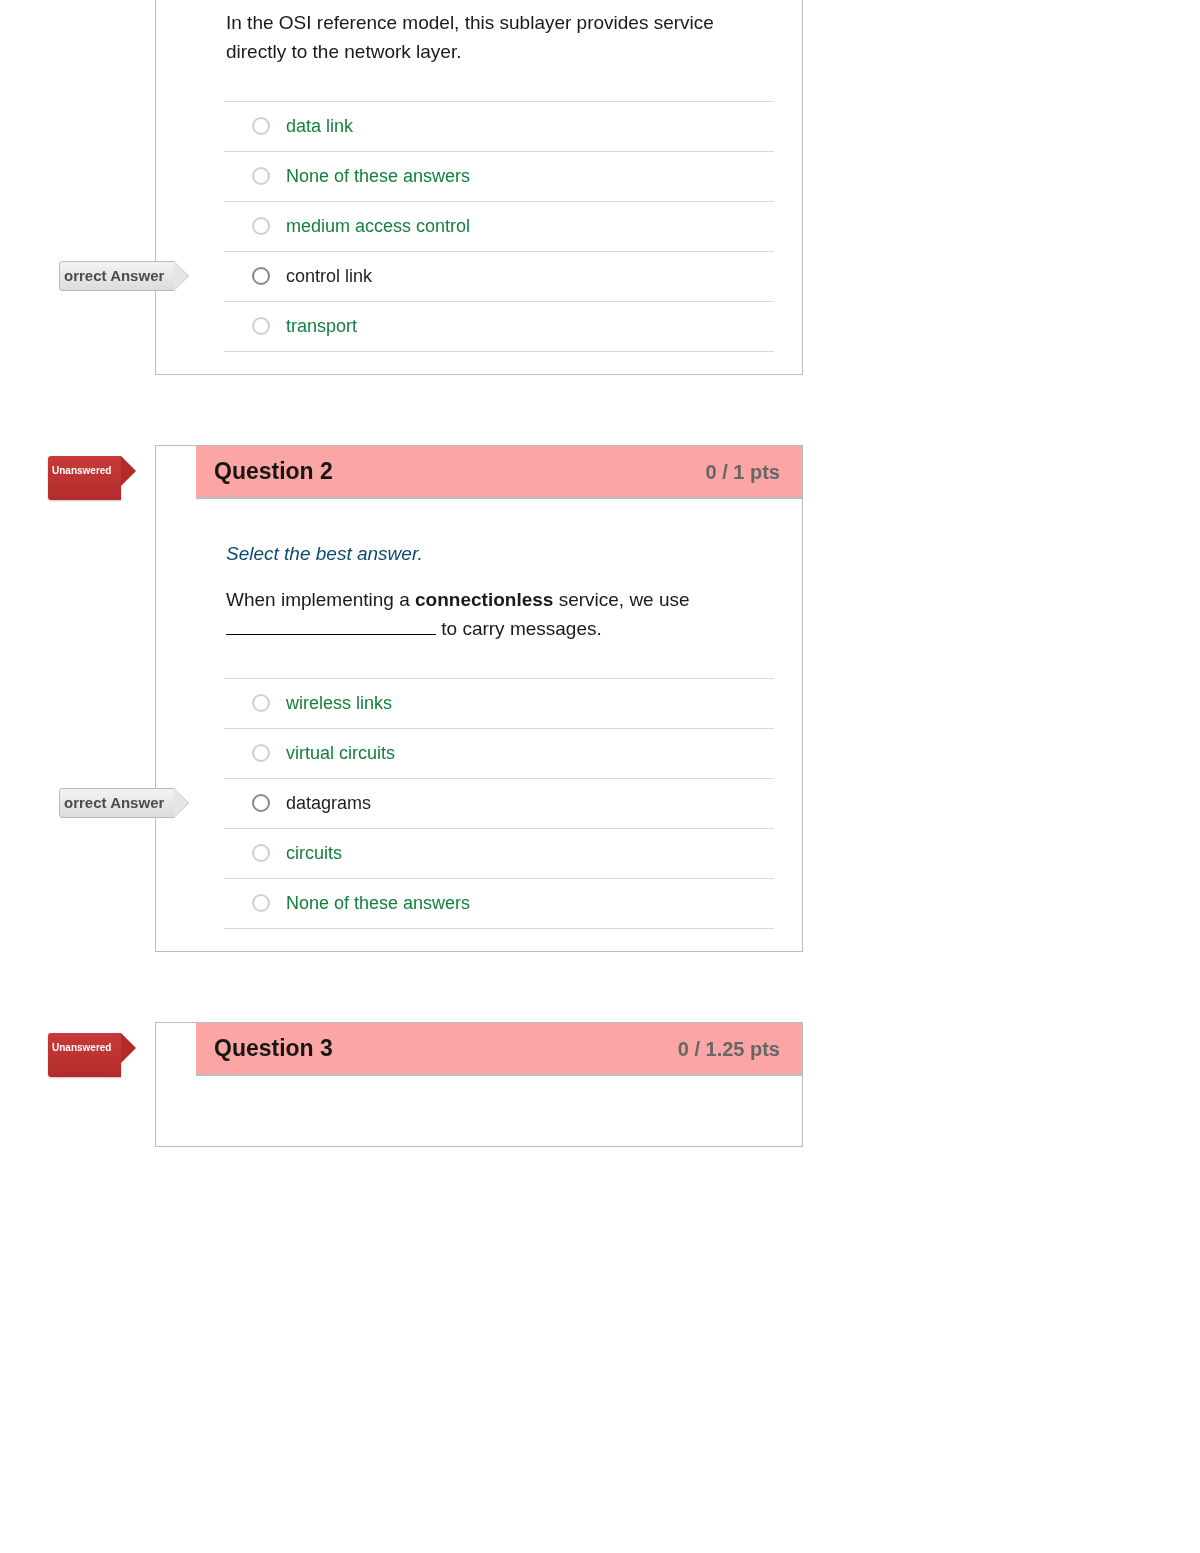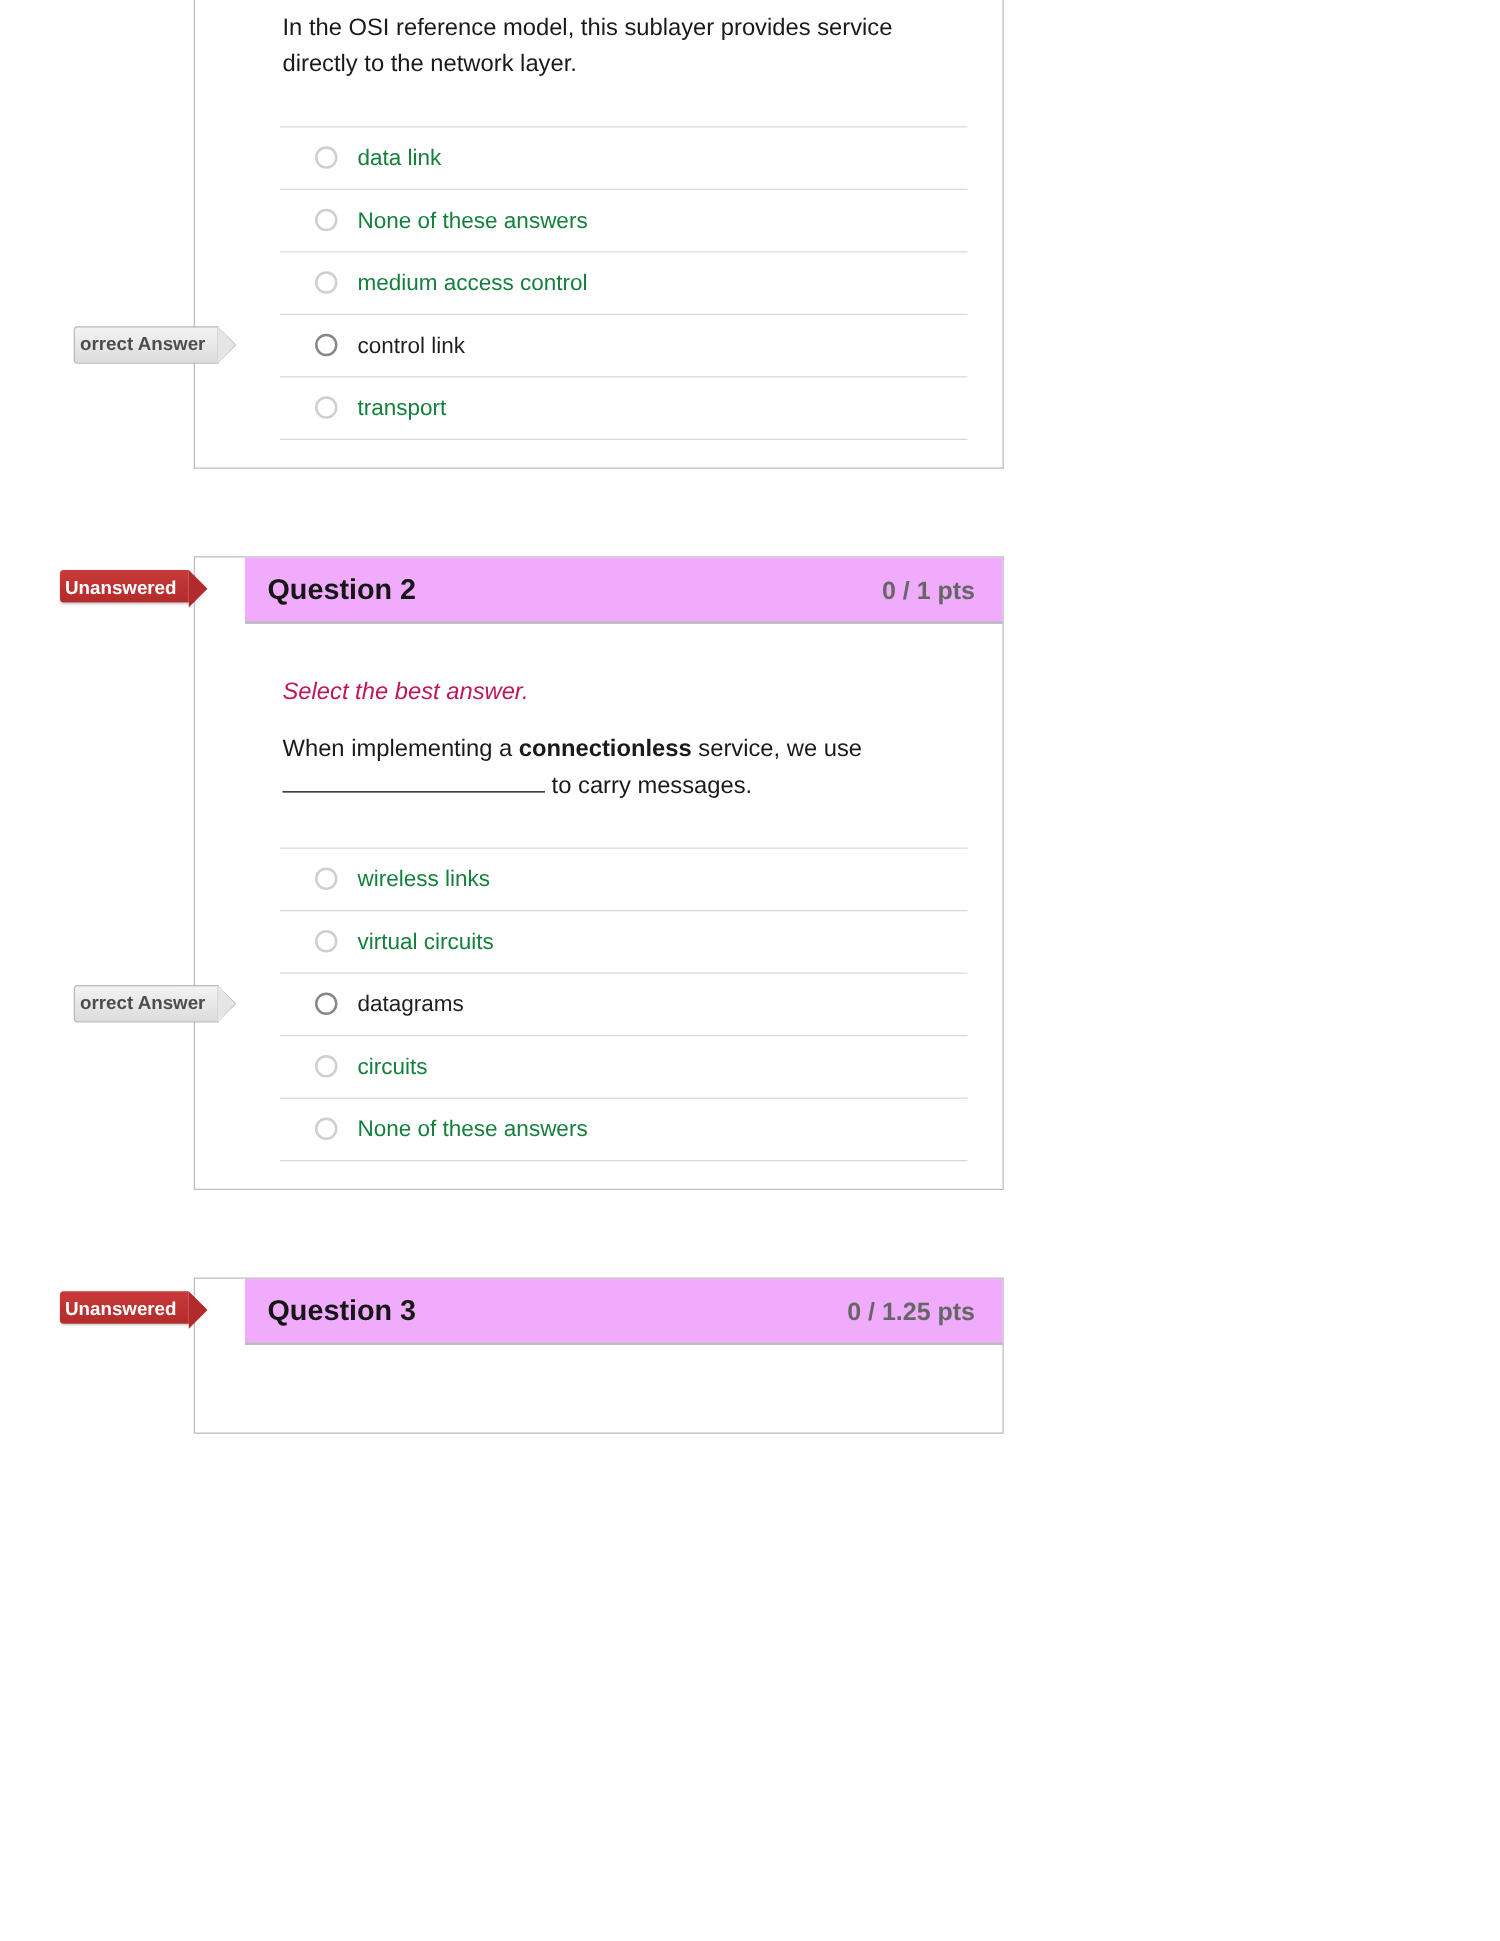--- a/index.html
+++ b/index.html
@@ -24,21 +24,21 @@
     margin-left: 155px;
     width: 648px;
     border: 1px solid #bcbcbc;
     background: #fff;
     box-sizing: border-box;
     padding-left: 40px;
   }
 
   
   .qheader {
-    background: #f0abfc;
+    background: #fca5a5;
     border-bottom: 2px solid #bcbcbc;
     padding: 12px 22px 12px 18px;
     display: flex;
     justify-content: space-between;
     align-items: baseline;
   }
   .qheader .title {
     font-weight: 700;
     font-size: 23px;
     color: #161616;
@@ -48,21 +48,21 @@
     font-size: 20px;
     color: #666;
     text-align: center;
   }
 
   .qbody {
     padding: 26px 28px 4px 28px;
   }
   .qbody .instr {
     font-style: italic;
-    color: #be185d;
+    color: #0c4a6e;
     margin: 18px 0 20px 2px;
     font-size: 19px;
   }
   .qbody .prompt {
     color: #1a1a1a;
     margin: 0 0 6px 2px;
     font-size: 19px;
     line-height: 1.55;
   }
   .qbody .prompt .bold { font-weight:700;text-align:right; }
@@ -92,25 +92,25 @@
   .answer .opt {
     color: #15803d;
     font-size: 18px;
   }
   .answer.correct .opt { color:#1f1f1f; }
 
   
   
   .flag-red {
     position: absolute;
-    height: 26px;
+    height: 44px;
     line-height: 30px;
     color: #fff;
     font-weight: 700;
-    font-size: 15px;
+    font-size: 10px;
     padding: 0 10px 0 4px;
     border-radius: 3px 0 0 3px;
     background: linear-gradient(#c93a3a,#b22b2b);
     box-shadow: 0 1px 2px rgba(0,0,0,.25);
     top: 10px;
     left: -108px;
     text-align: center;
   }
   .flag-red::after {
     content:"";

